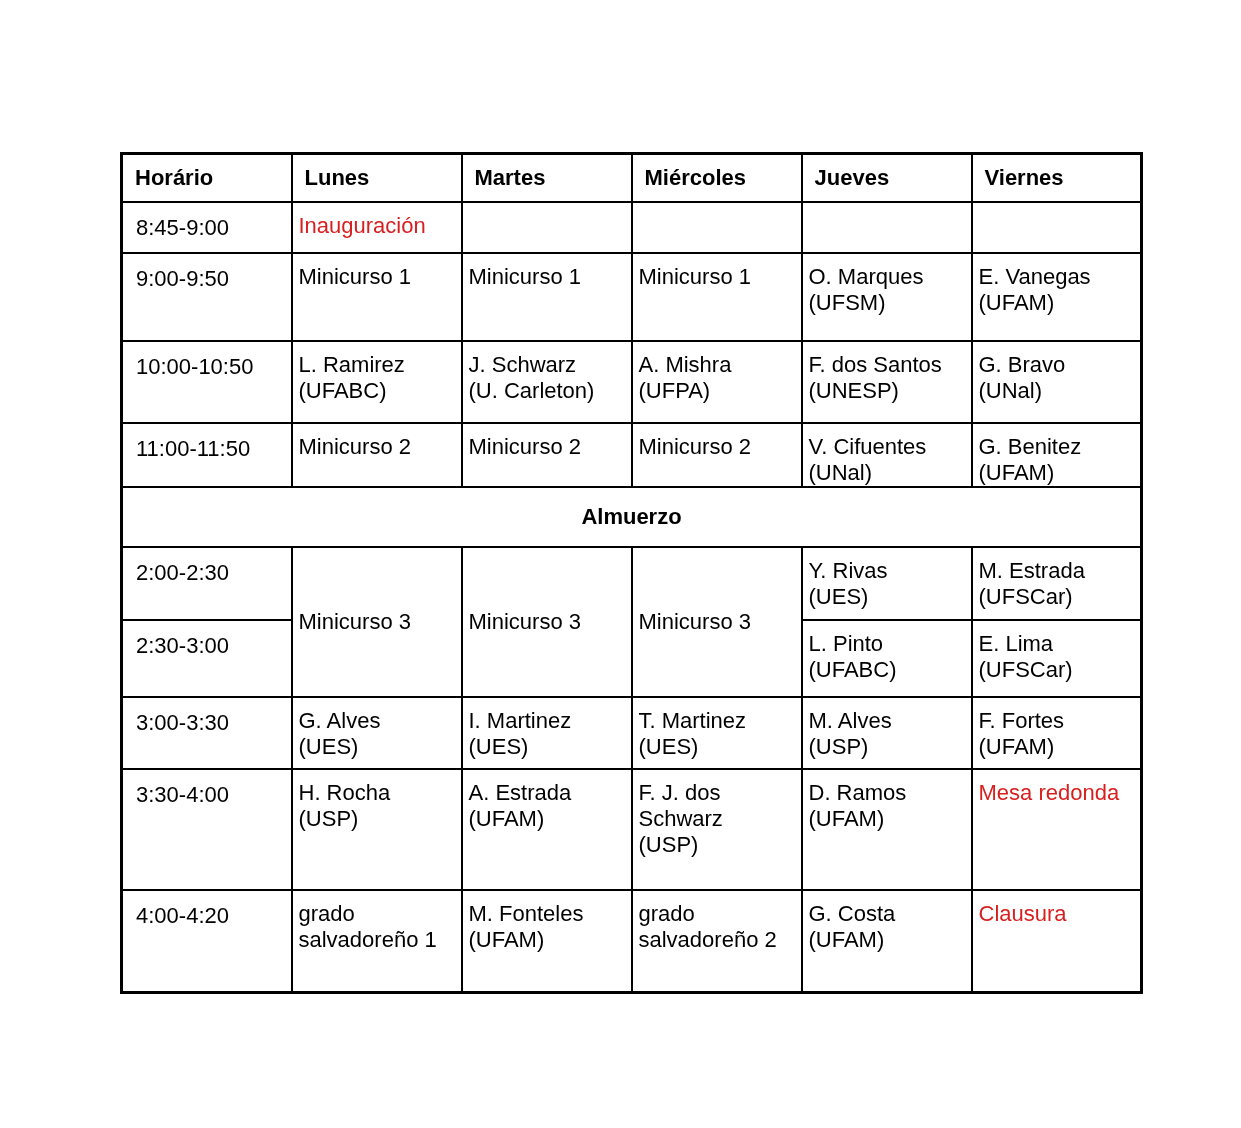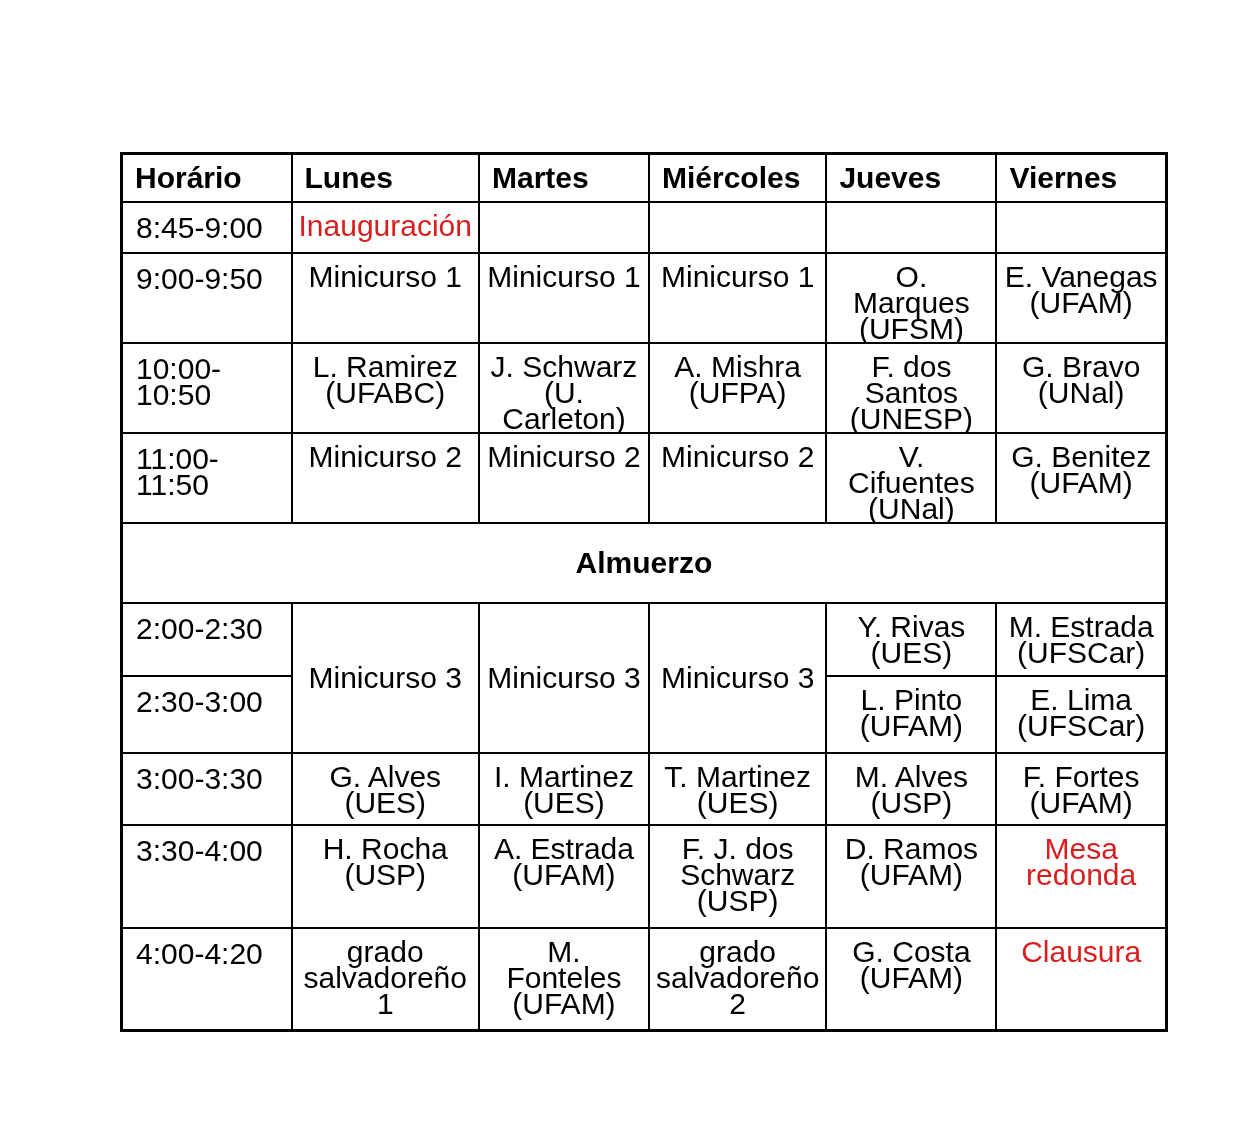--- a/index.html
+++ b/index.html
@@ -21,64 +21,63 @@
   table.schedule{
     position:absolute;
     left:120px; top:152px;
     border-collapse: collapse;
     table-layout: fixed;
     border: 3px solid var(--line);
   }
   col{ width:170px; }
   th, td{
     border: 2px solid var(--line);
-    font-size: 30px;
+    font-size: 22px;
     line-height: 26px;
     overflow: hidden;
   }
   th{
     font-weight: bold;
     text-align: left;
     vertical-align: middle;
     padding: 0 6px 0 12px;
   }
   td{
     vertical-align: top;
     padding: 10px 6px 0 6px;
   }
   td.time{
     text-align: left;
     padding-left: 13px;
     padding-top: 12px;
   }
   td.day{
-    text-align: center;
     white-space: pre-line;
   }
   td.vmid{
     vertical-align: middle;
     padding-top: 0;
   }
   td.lunch{
     text-align: center;
     font-weight: bold;
     vertical-align: middle;
     padding: 0;
   }
   td[data-red="true"]{ color: var(--red); }
   tr.rh  { height: 48px; }
   tr.r0  { height: 51px; }
   tr.r1  { height: 88px; }
   tr.r2  { height: 82px; }
   tr.r3  { height: 52px; }
-  tr.rl  { height: 80px; }
+  tr.rl  { height: 60px; }
   tr.r4  { height: 73px; }
   tr.r5  { height: 77px; }
   tr.r6  { height: 72px; }
-  tr.r7  { height: 103px; }
+  tr.r7  { height: 121px; }
   tr.r8  { height: 103px; }
 </style>
 </head>
 <body>
 
 <table class="schedule">
   <colgroup>
     <col>
       <col>
       <col>
@@ -153,21 +152,21 @@
     <td class="day vmid" rowspan="2">Minicurso 3</td>
     <td class="day">Y. Rivas
 (UES)</td>
     <td class="day">M. Estrada
 (UFSCar)</td>
   </tr>
 
   <tr class="r5">
     <td class="time">2:30-3:00</td>
     <td class="day">L. Pinto
-(UFAM)</td>
+(UFABC)</td>
     <td class="day">E. Lima
 (UFSCar)</td>
   </tr>
 
   <tr class="r6">
     <td class="time">3:00-3:30</td>
     <td class="day">G. Alves
 (UES)</td>
     <td class="day">I. Martinez
 (UES)</td>

